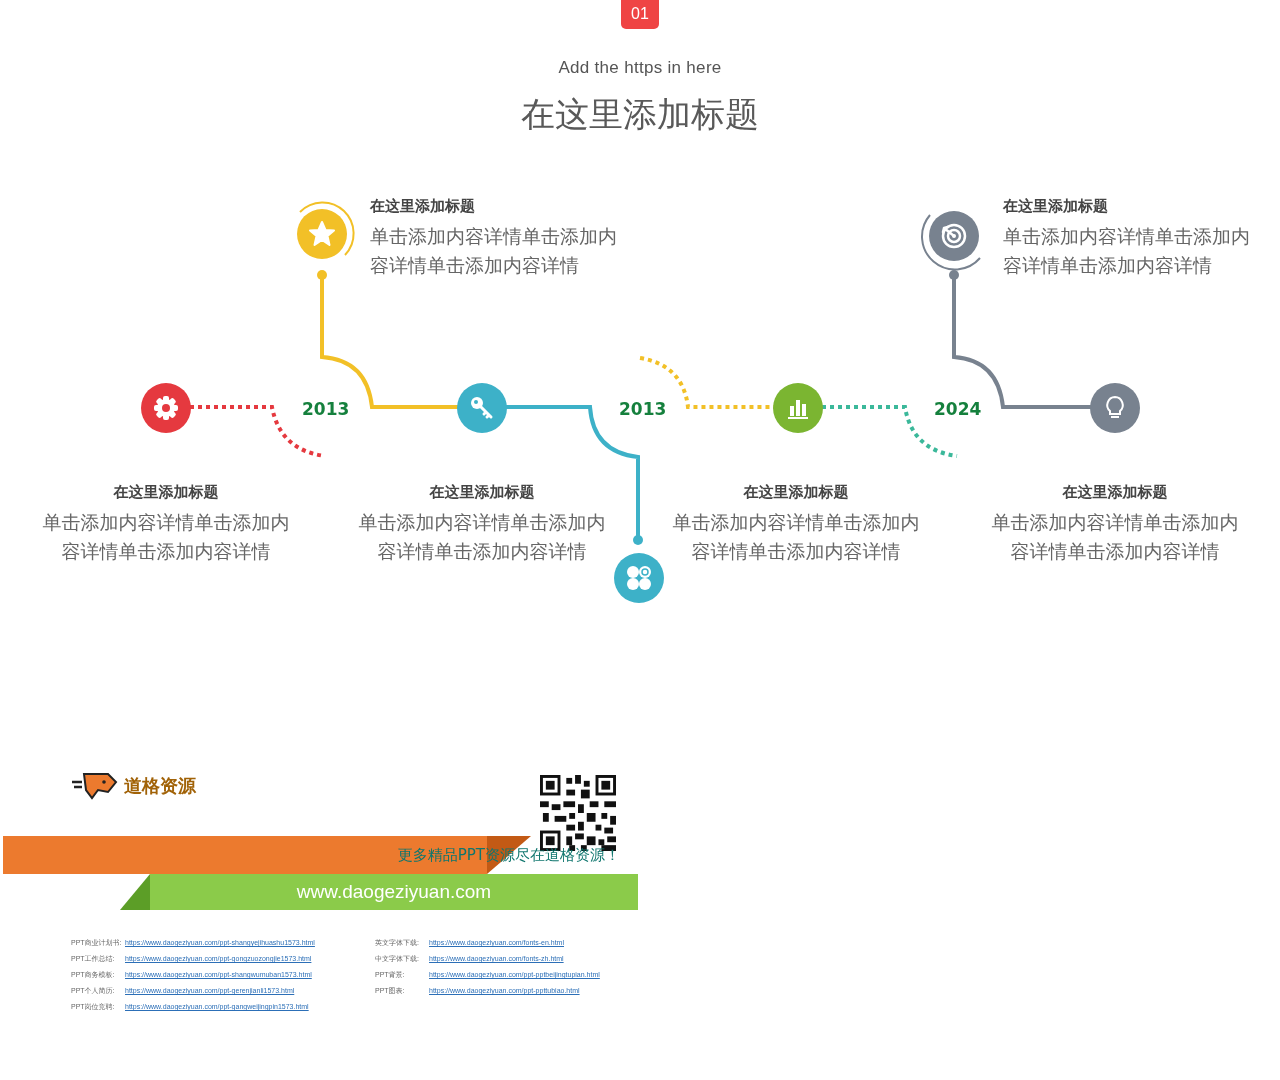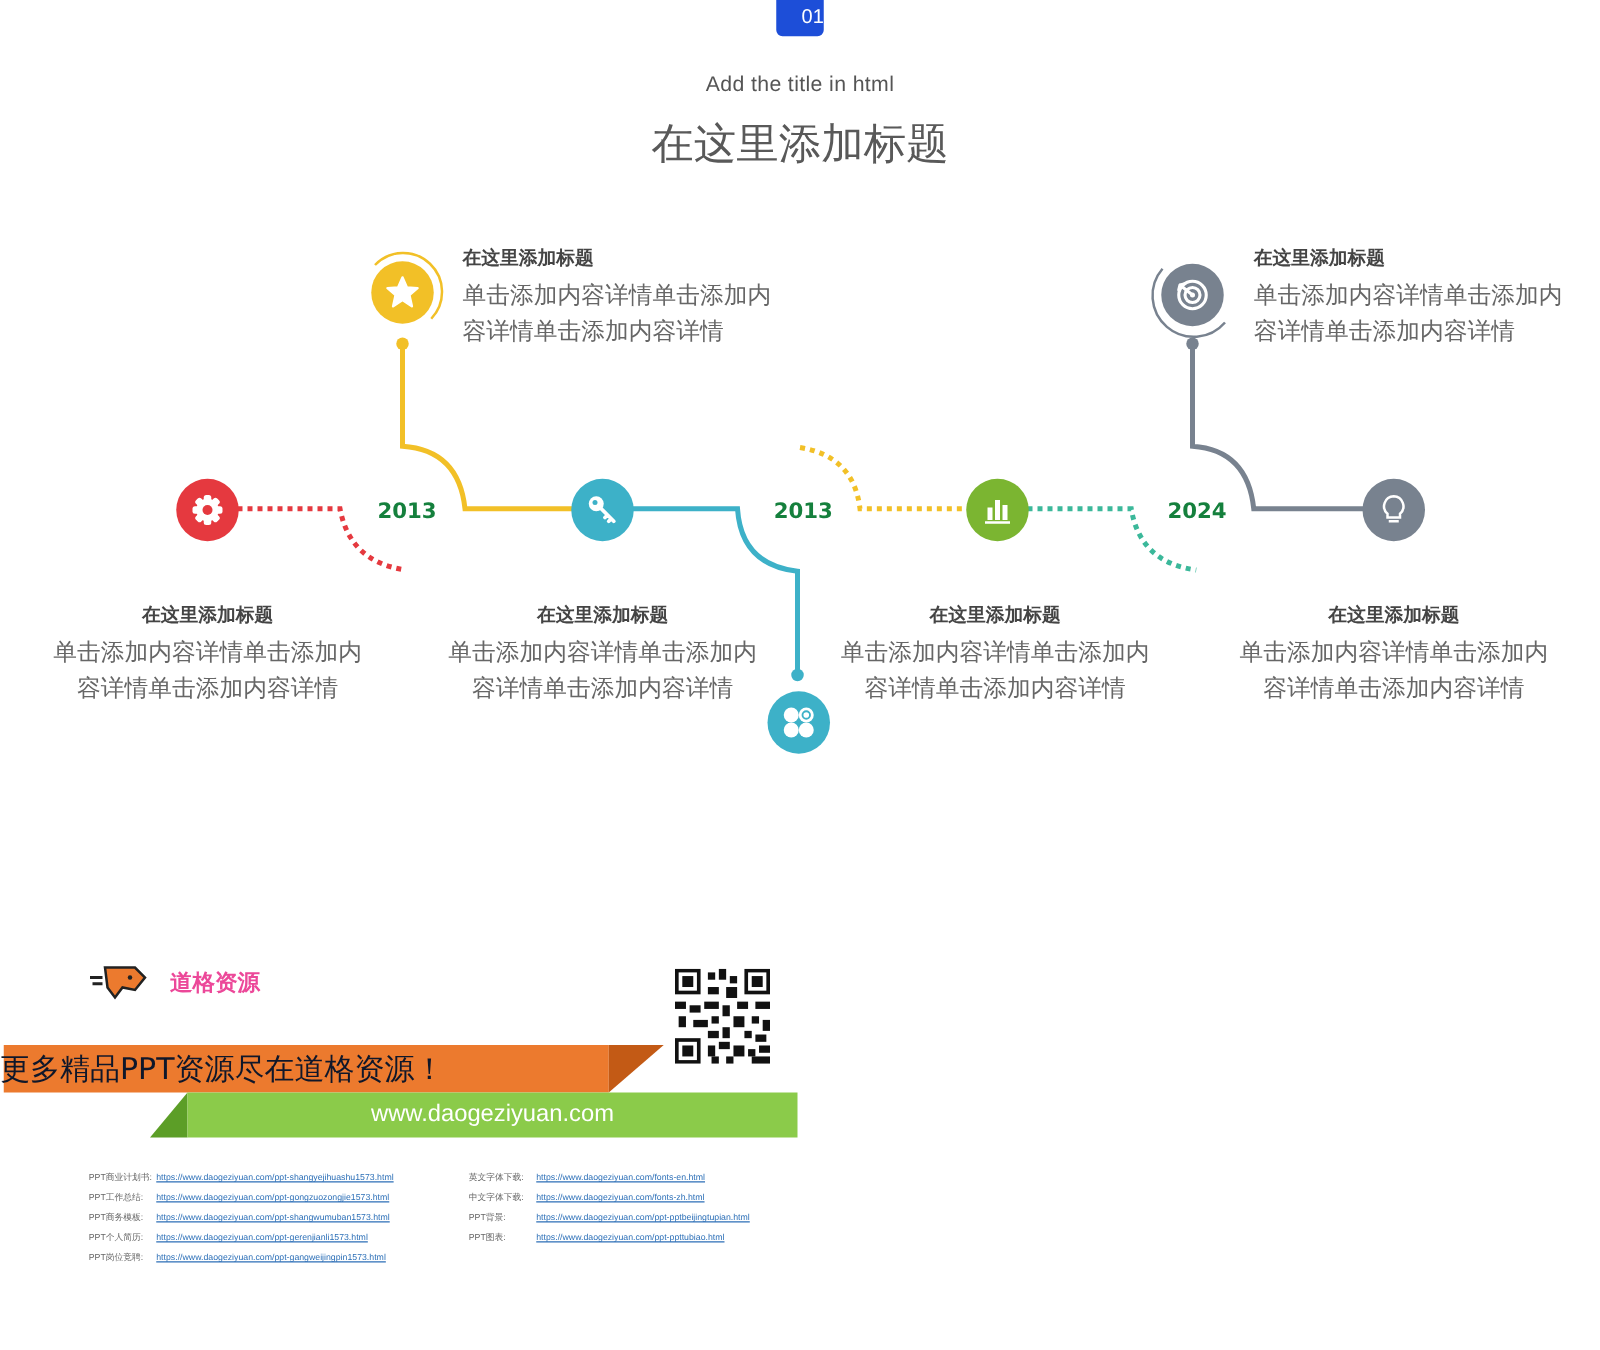--- a/index.html
+++ b/index.html
@@ -1,55 +1,55 @@
 <!DOCTYPE html>
 <html><head>
 <meta charset="utf-8">
 <style>
   * { margin:0; padding:0; box-sizing:border-box; }
   html, body { width:1280px; height:1080px; background:#ffffff; overflow:hidden; }
   body { position:relative; font-family:"Liberation Sans","DejaVu Sans",sans-serif; color:#555; }
 
-  .badge { position:absolute; left:621px; top:0; width:38px; height:29px; background:#1d4ed8; border-radius:0 0 5px 5px; color:#fff; font-size:16px; text-align:right; line-height:28px; }
+  .badge { position:absolute; left:621px; top:0; width:38px; height:29px; background:#ef4444; border-radius:0 0 5px 5px; color:#fff; font-size:16px; text-align:center; line-height:28px; }
   .subtitle { position:absolute; left:0; width:1280px; top:58px; text-align:center; font-size:17px; color:#555; letter-spacing:0.3px; }
   .title { position:absolute; left:0; width:1280px; top:92px; text-align:center; font-size:34px; color:#595959; font-family:"DejaVu Sans",sans-serif; }
 
   svg.lines { position:absolute; left:0; top:0; }
 
   .year { position:absolute; font-size:17px; font-weight:bold; color:#15803d; font-family:"DejaVu Sans",sans-serif; }
 
   .icon-circle { position:absolute; width:50px; height:50px; border-radius:50%; display:flex; align-items:center; justify-content:center; }
 
   .info { position:absolute; font-family:"DejaVu Sans",sans-serif; }
   .info .h { font-size:15px; font-weight:bold; color:#444; line-height:20px; }
   .info .p { font-size:19px; color:#666; line-height:29px; }
   .info.center { text-align:center; width:260px; }
 
   .logo { position:absolute; left:70px; top:770px; display:flex; align-items:center; }
-  .logo-text { font-size:18px; font-weight:bold; color:#ec4899; margin-left:16px; font-family:"DejaVu Sans",sans-serif;text-align:center; }
+  .logo-text { font-size:18px; font-weight:bold; color:#a16207; margin-left:4px; font-family:"DejaVu Sans",sans-serif;text-align:center; }
 
   .banner-orange { position:absolute; left:3px; top:836px; width:484px; height:38px; background:#ec7a2e; }
   .banner-orange-tri { position:absolute; left:487px; top:836px; width:0; height:0; border-left:44px solid #c35a15; border-bottom:38px solid transparent; }
-  .banner-orange-text { position:absolute; left:0; top:836px; width:620px; height:38px; line-height:38px; text-align:left; color:#0f172a; font-size:24px; font-family:"DejaVu Sans",sans-serif; }
+  .banner-orange-text { position:absolute; left:0; top:836px; width:620px; height:38px; line-height:38px; text-align:right; color:#0f766e; font-size:15px; font-family:"DejaVu Sans",sans-serif; }
   .banner-green { position:absolute; left:150px; top:874px; width:488px; height:36px; background:#8bcb4a; }
   .banner-green-tri { position:absolute; left:120px; top:874px; width:0; height:0; border-top:36px solid transparent; border-right:30px solid #5c9e27; }
   .banner-green-text { position:absolute; left:150px; top:874px; width:488px; height:36px; line-height:36px; text-align:center; color:#fff; font-size:19px;border-radius:10px; }
 
   .qr { position:absolute; left:539px; top:775px; width:78px; height:76px; }
 
   .links { position:absolute; font-size:7px; line-height:16px; color:#666; }
   .links .row { display:flex; white-space:nowrap; }
   .links .lbl { display:inline-block; width:54px; }
   .links a { color:#2c6fb7; text-decoration:underline; }
 </style>
 </head>
 <body>
 
 <div class="badge">01</div>
-<div class="subtitle">Add the title in html</div>
+<div class="subtitle">Add the https in here</div>
 <div class="title">在这里添加标题</div>
 
 <svg class="lines" width="1280" height="700">
 
   <path d="M190 407 H272 Q280 450 325 456" fill="none" stroke="#e5393f" stroke-width="4" stroke-dasharray="4 4"></path>
 
   <circle cx="322" cy="275" r="5" fill="#f2c027"></circle>
   <path d="M322 275 V357 Q367 360 372 407 H460" fill="none" stroke="#f2c027" stroke-width="4"></path>
 
   <path d="M506 407 H590 Q593 452 638 457 V540" fill="none" stroke="#3db1c8" stroke-width="4"></path>

